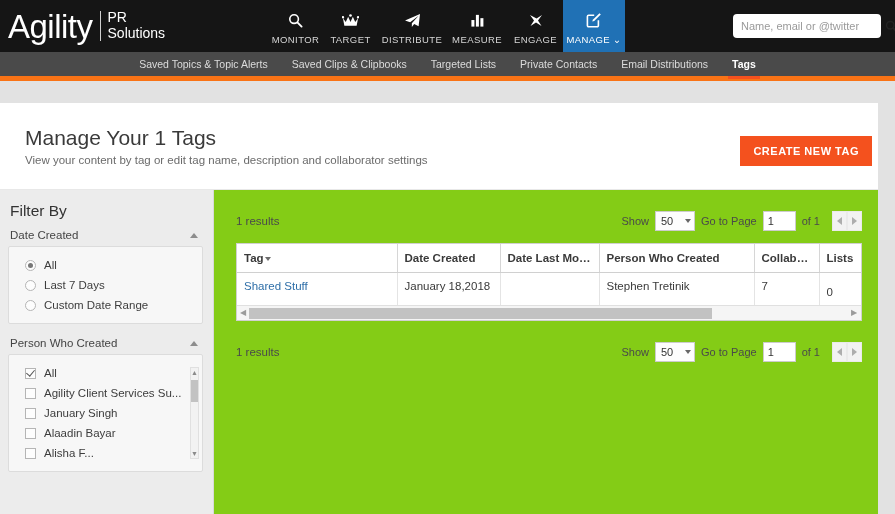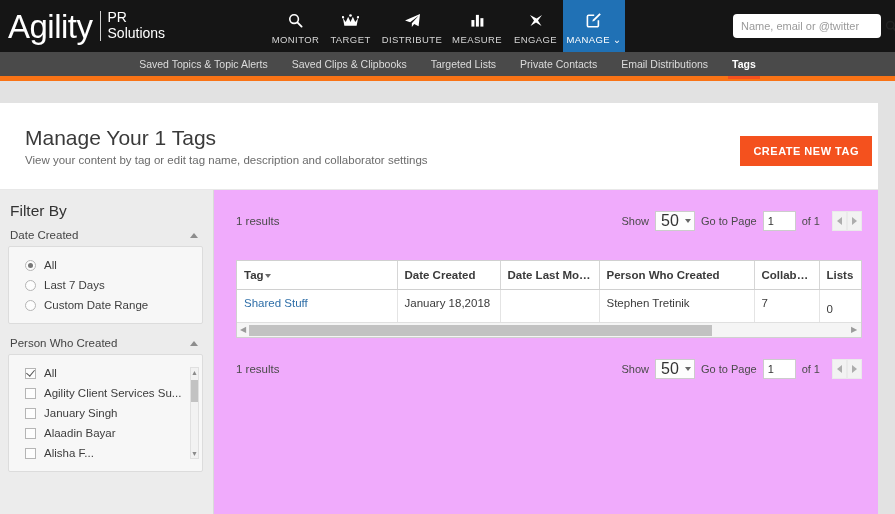--- a/index.html
+++ b/index.html
@@ -300,21 +300,21 @@
     color: #8a8a8a;
     line-height: 7px;
   }
   .vscroll .arr.up { top: 1px; }
   .vscroll .arr.dn { bottom: 1px; }
 
   
   .main {
     flex: 1;
     padding: 14px 16px 0 22px;
-    background: #f0abfc;
+    background: #84cc16;
   }
   .resultsbar {
     display: flex;
     align-items: center;
     height: 34px;
     position: relative;
   }
   .results-count {
     font-size: 11.5px;
     color: #4a4a4a;
@@ -331,21 +331,21 @@
   .pager .lbl { white-space: nowrap; }
   .select-box {
     border: 1px solid #ccc;
     background: #fdfdfd;
     height: 20px;
     width: 40px;
     display: flex;
     align-items: center;
     justify-content: space-between;
     padding: 0 3px 0 5px;
-    font-size: 16px;
+    font-size: 11px;
     color: #333;
     cursor: pointer;
   }
   .select-box .dn {
     width: 0; height: 0;
     border-left: 3.5px solid transparent;
     border-right: 3.5px solid transparent;
     border-top: 4.5px solid #666;
   }
   .page-input {
@@ -371,21 +371,21 @@
     align-items: center;
     justify-content: center;
     cursor: pointer;
   }
   .tri-l { width:0;height:0;border-top:4px solid transparent;border-bottom:4px solid transparent;border-right:5px solid #adadad; }
   .tri-r { width:0;height:0;border-top:4px solid transparent;border-bottom:4px solid transparent;border-left:5px solid #adadad; }
 
   
   .tablewrap {
     border: 1px solid #d0d0d0;
-    margin-top: 22px;
+    margin-top: 5px;
     background: #fff;
   }
   table.grid {
     border-collapse: collapse;
     width: 100%;
     table-layout: fixed;
   }
   table.grid th {
     text-align: left;
     font-size: 11.5px;

